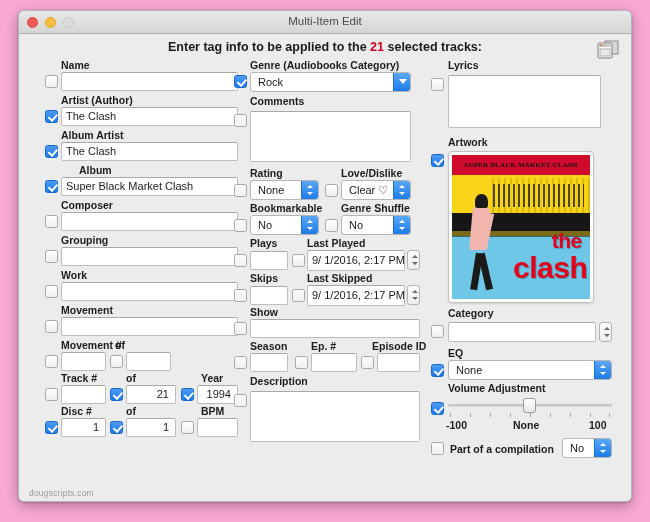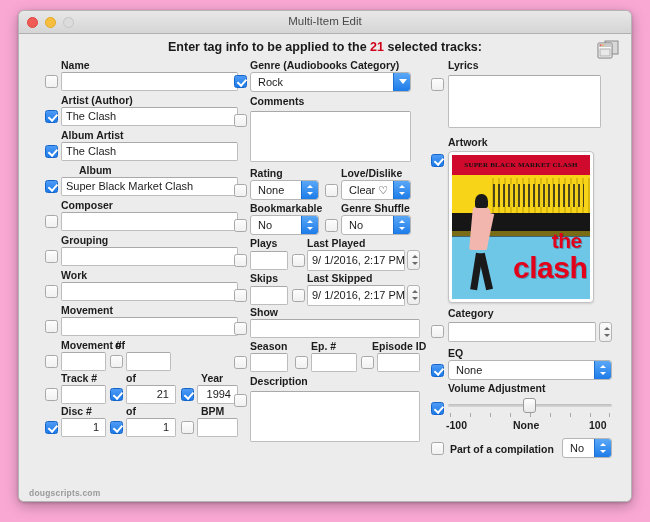--- a/index.html
+++ b/index.html
@@ -326,21 +326,20 @@
     text-align: center;
     line-height: 21px;
     box-shadow: inset 0 1px 0 rgba(255,255,255,.35);
   }
   .watermark {
     position: absolute;
     left: 10px; bottom: 5px;
     font-size: 8.5px;
     color: #9a9a9a;
     letter-spacing: .2px;
-    font-weight: bold;
   }
 </style>
 </head>
 <body>
 
 <div id="root">
   <div class="window">
 
     <div class="titlebar">
       <div class="traffic">

